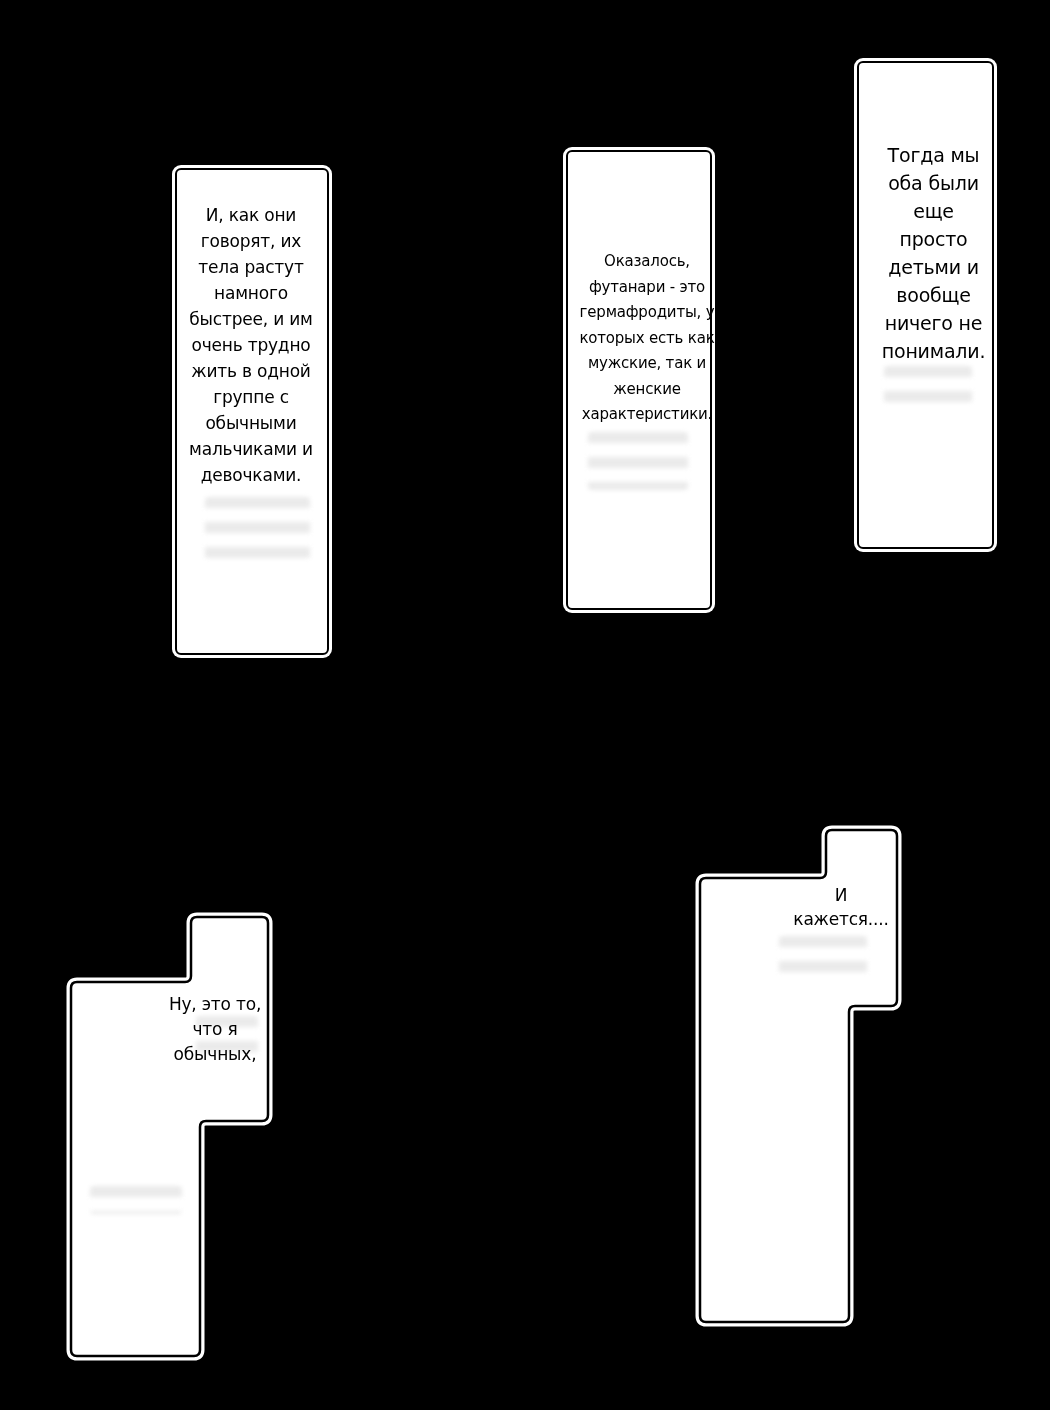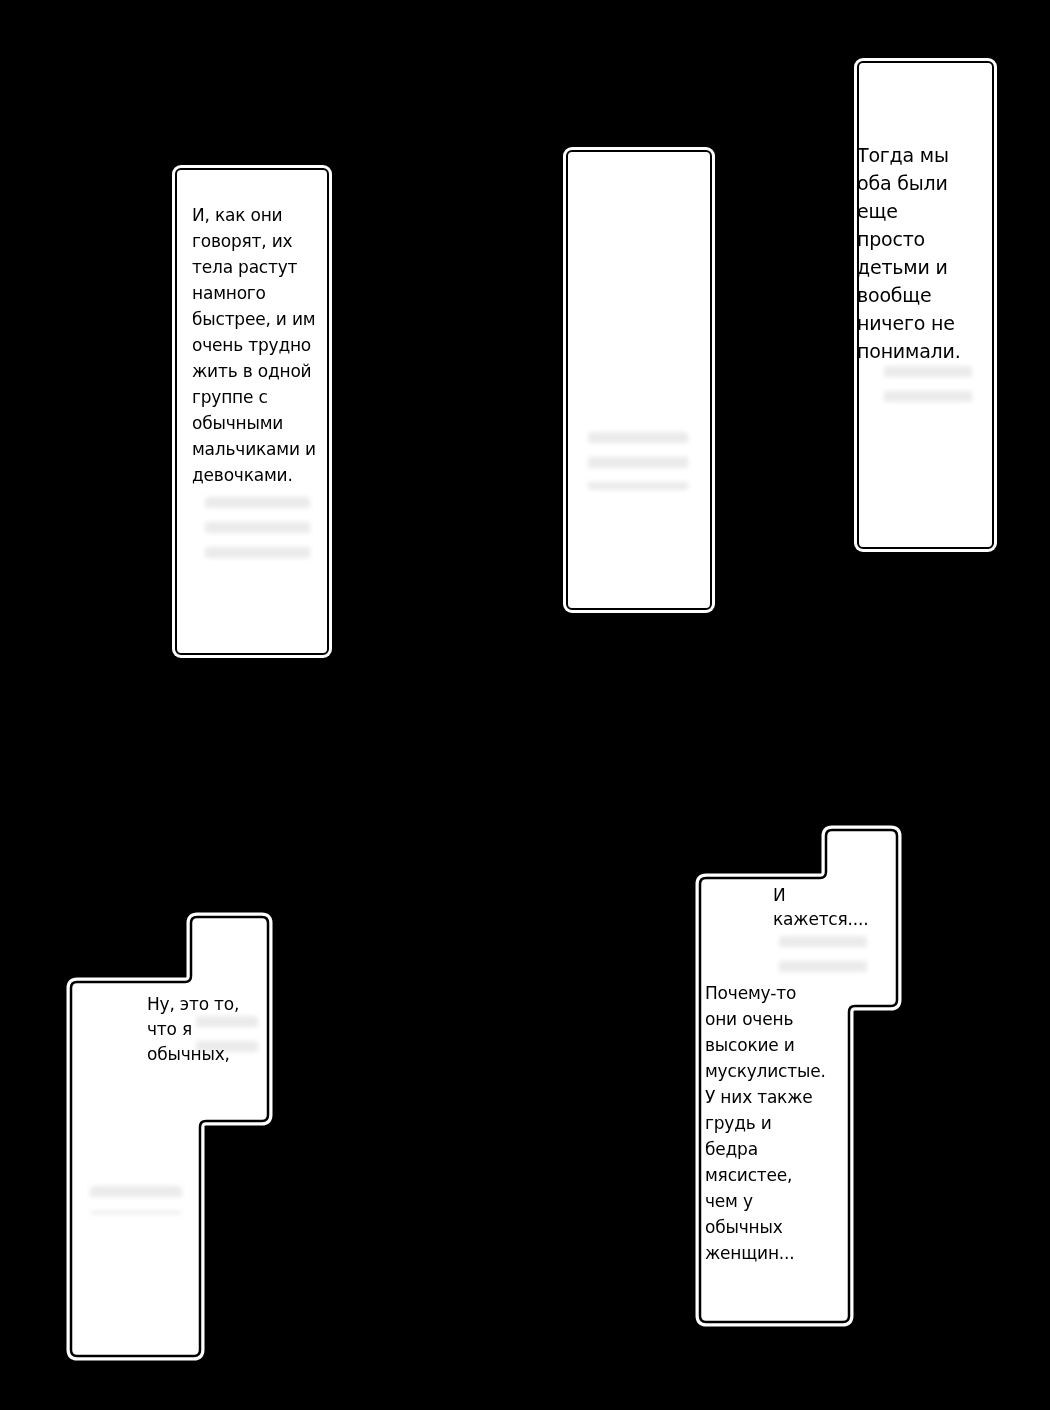--- a/index.html
+++ b/index.html
@@ -40,27 +40,28 @@
   .g2 { left: 588px; top: 432px;  width: 100px; height: 58px; }
   .g3 { left: 884px; top: 366px;  width: 88px;  height: 38px; }
   .g4 { left: 196px; top: 1016px; width: 62px;  height: 42px; }
   .g5 { left: 779px; top: 936px;  width: 88px;  height: 44px; }
   .g6 { left: 90px;  top: 1186px; width: 92px;  height: 28px; }
 
   
   .txt {
     position: absolute;
     color: #000000;
-    text-align: left;
+    text-align: center;
     white-space: pre-line;
     font-size: 17px;
     line-height: 26px;
     letter-spacing: -0.2px;
+    padding-left: 8px;
   }
-  .t1  { left: 192px; top: 202px; width: 128px; }
+  .t1  { left: 179px; top: 202px; width: 128px; }
   .t2  { left: 566px; top: 249px; width: 146px; font-size: 15px; line-height: 25.5px; }
   .t3  { left: 857px; top: 141px; width: 137px; font-size: 19px; line-height: 28px; }
   .t4a { left: 147px; top: 992px; width: 120px; line-height: 25px; }
   .t4b { left: 77px;  top: 1112px; width: 120px; }
   .t5a { left: 773px; top: 883px; width: 120px; line-height: 24px; }
   .t5b { left: 705px; top: 980px; width: 140px; }
 </style>
 </head>
 <body>
 
@@ -104,38 +105,34 @@
 говорят, их
 тела растут
 намного
 быстрее, и им
 очень трудно
 жить в одной
 группе с
 обычными
 мальчиками и
 девочками.</div>
+  <div class="txt t2">Оказалось,
+футанари - это
+гермафродиты, у
+которых есть как
+мужские, так и
+женские
+характеристики.</div>
   <div class="txt t3">Тогда мы
 оба были
 еще
 просто
 детьми и
 вообще
 ничего не
 понимали.</div>
   <div class="txt t4a">Ну, это то,
 что я
 обычных,</div>
   <div class="txt t5a">И
 кажется....</div>
-  <div class="txt t5b">Почему-то
-они очень
-высокие и
-мускулистые.
-У них также
-грудь и
-бедра
-мясистее,
-чем у
-обычных
-женщин...</div>
 
 </div>
 
 </body></html>

